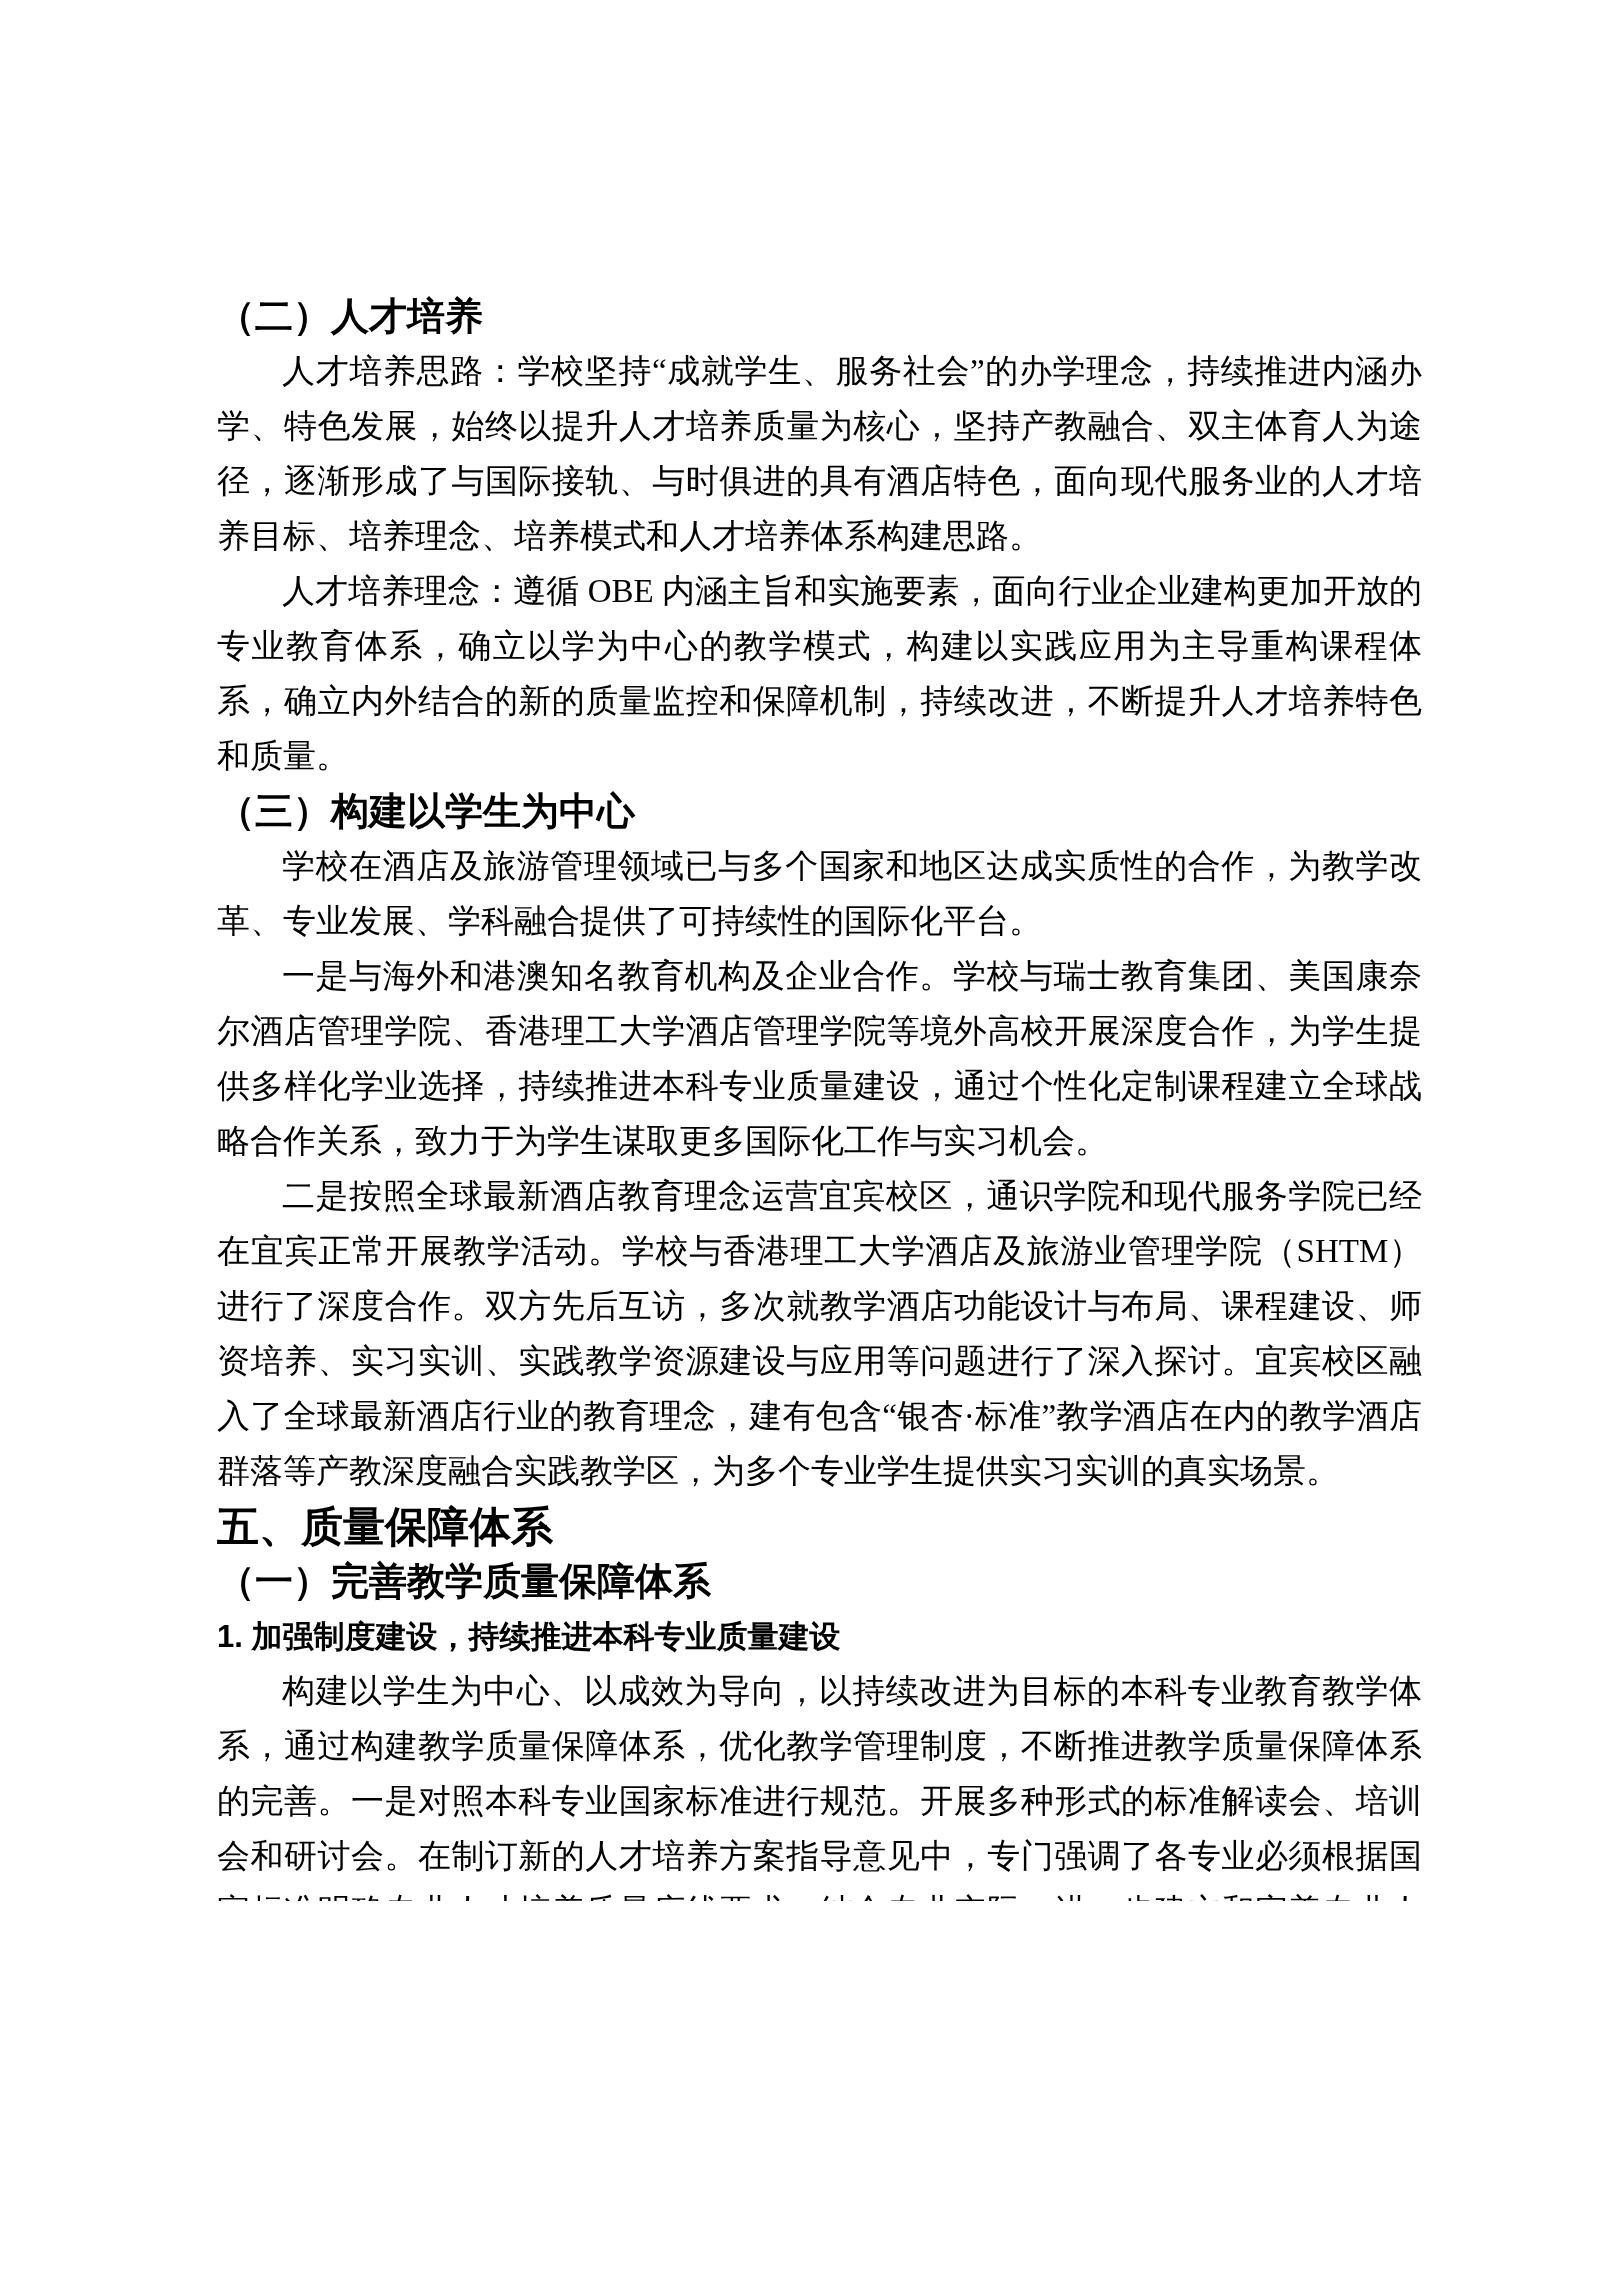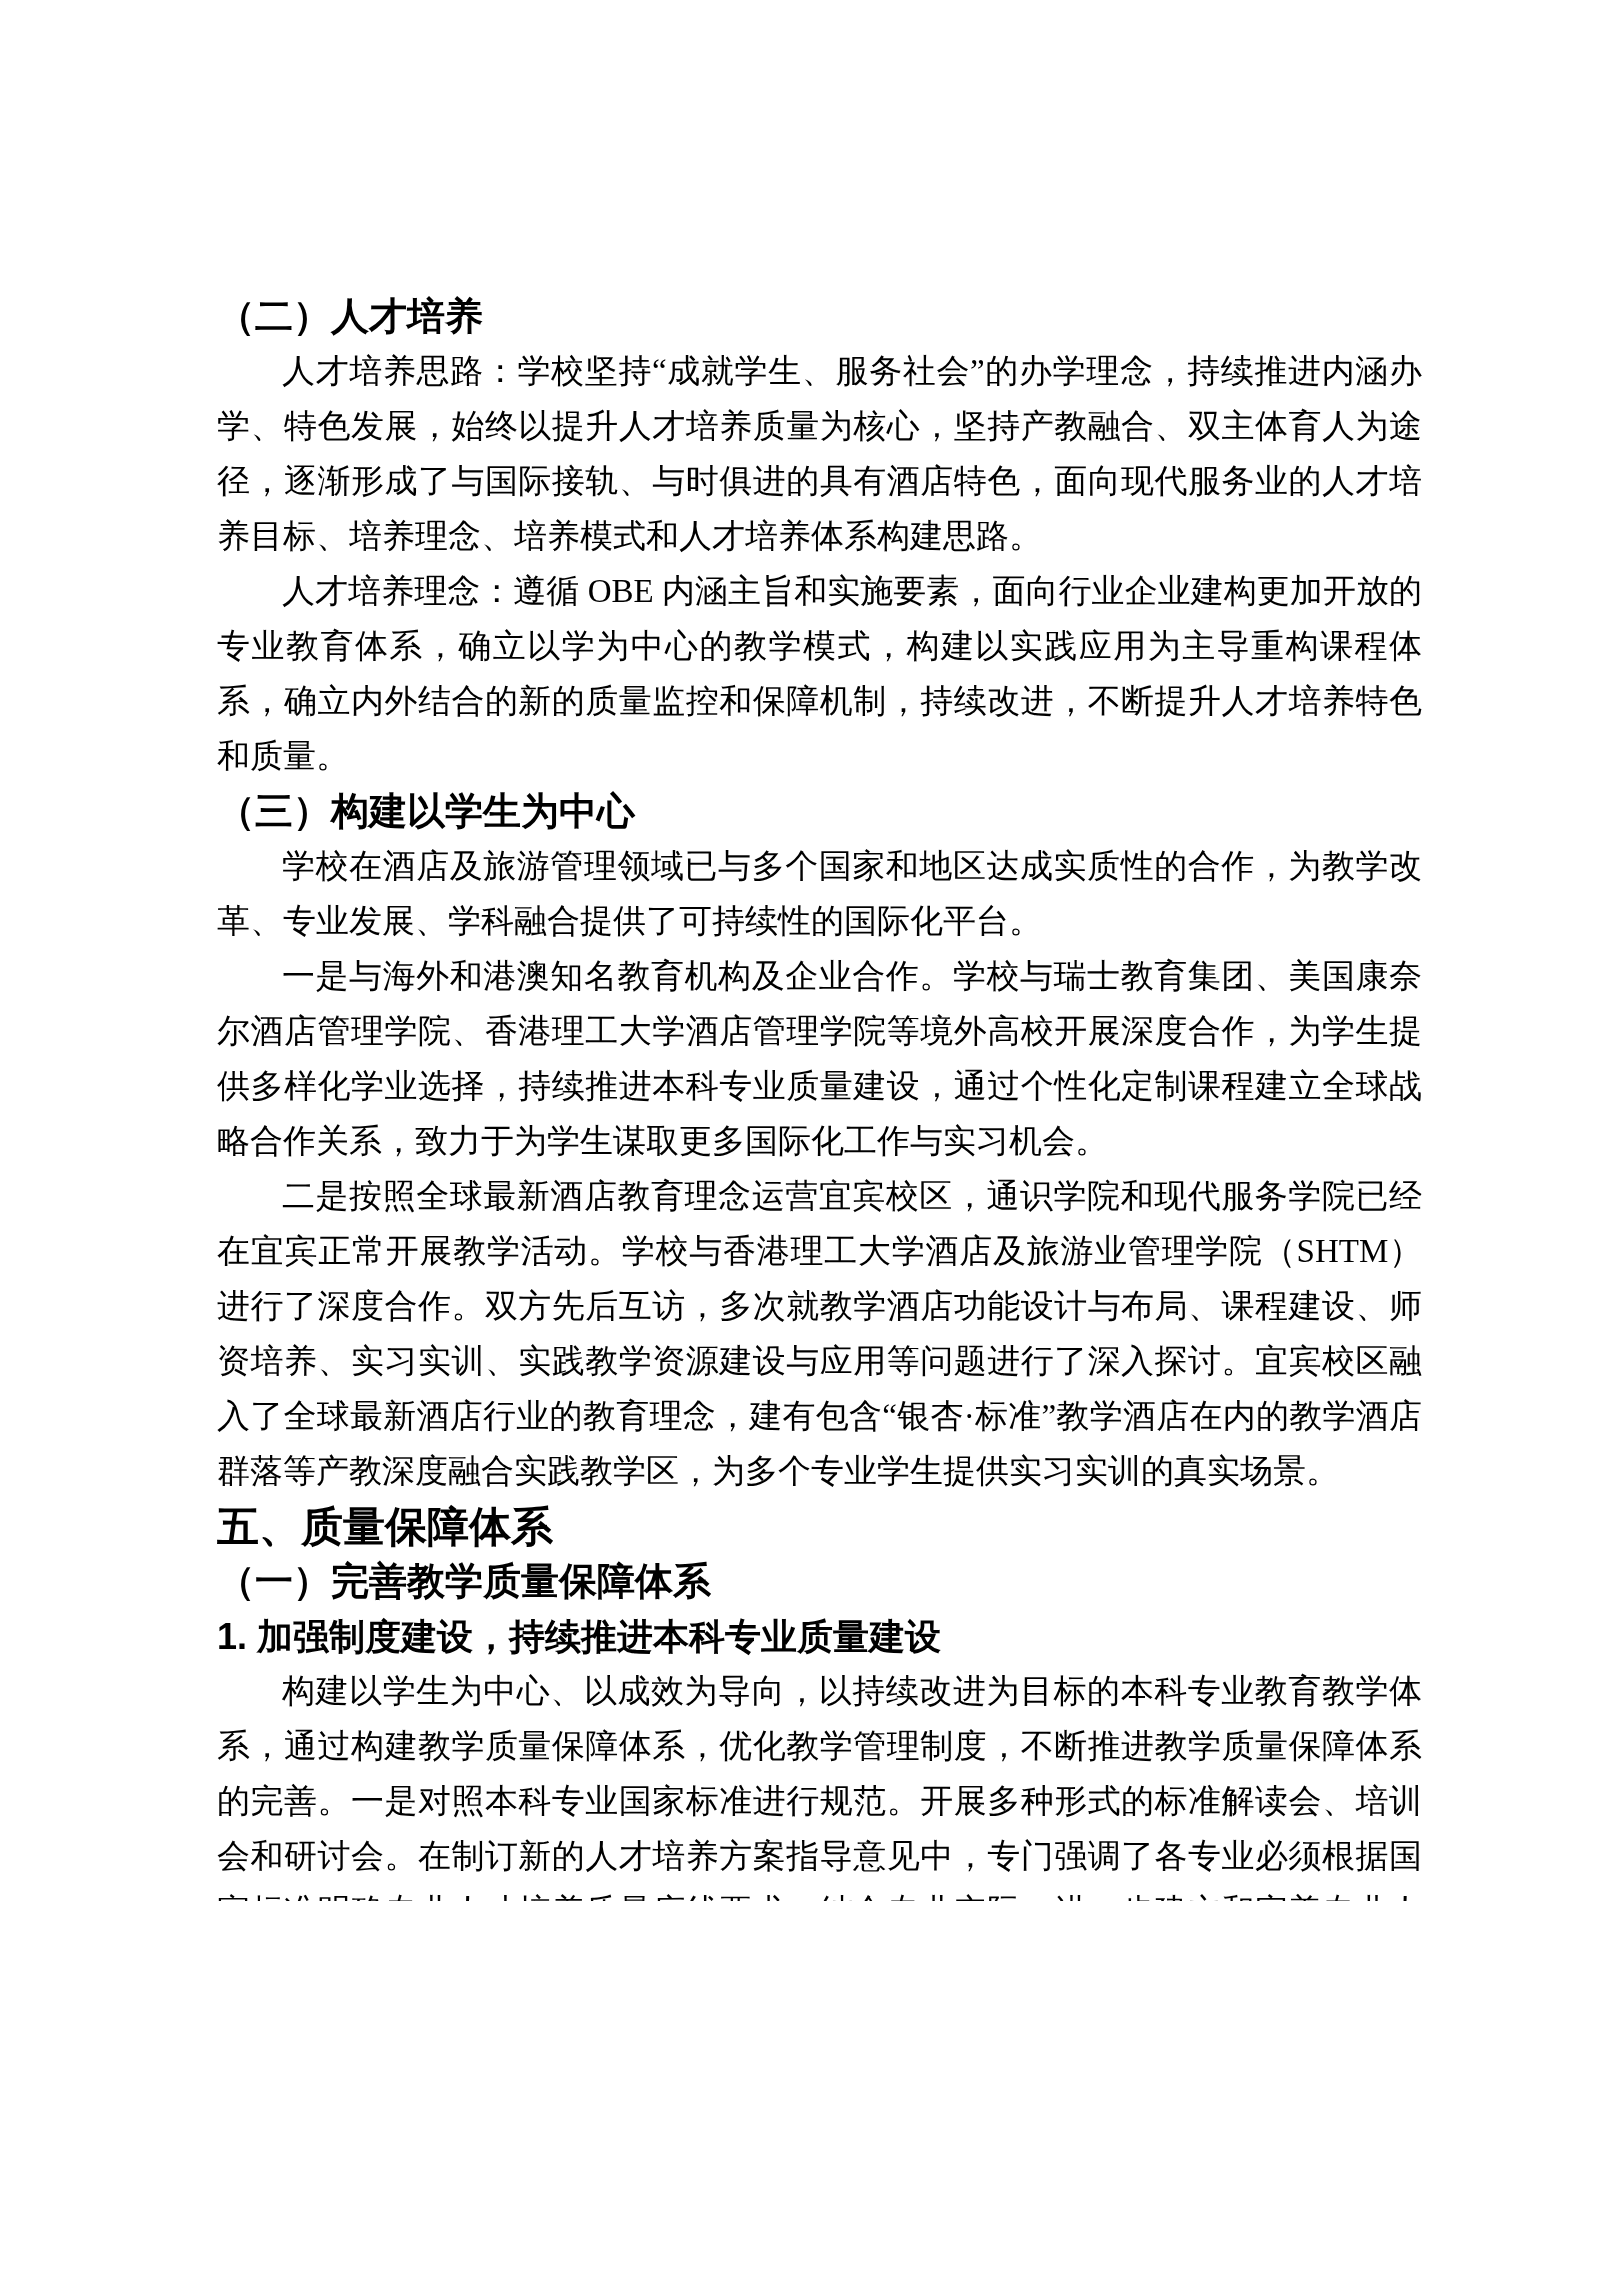--- a/index.html
+++ b/index.html
@@ -26,21 +26,21 @@
     margin: 0;
     padding: 0;
     font-family: "Liberation Sans", "DejaVu Sans", sans-serif;
     font-weight: bold;
     color: #000000;
     line-height: 55px;
     white-space: nowrap;
   }
   .h1 { font-size: 42px; }
   .h2 { font-size: 38px; }
-  .h3 { font-size: 36px; }
+  .h3 { font-size: 31px; }
   .para {
     margin: 0;
     padding: 0;
     font-family: Liberation Serif, serif;
     font-size: 33px;
     line-height: 55px;
     color: #000000;
     text-align: justify;
     text-justify: inter-character;
     text-indent: 65px;

